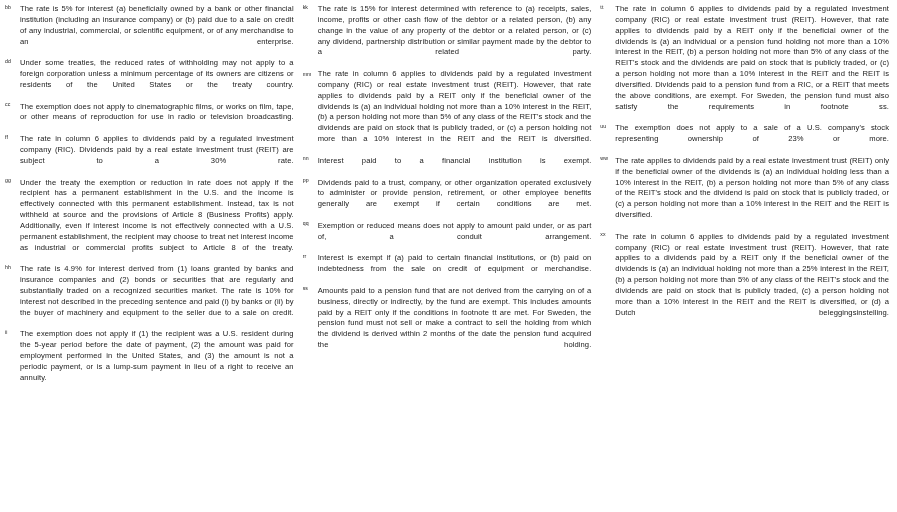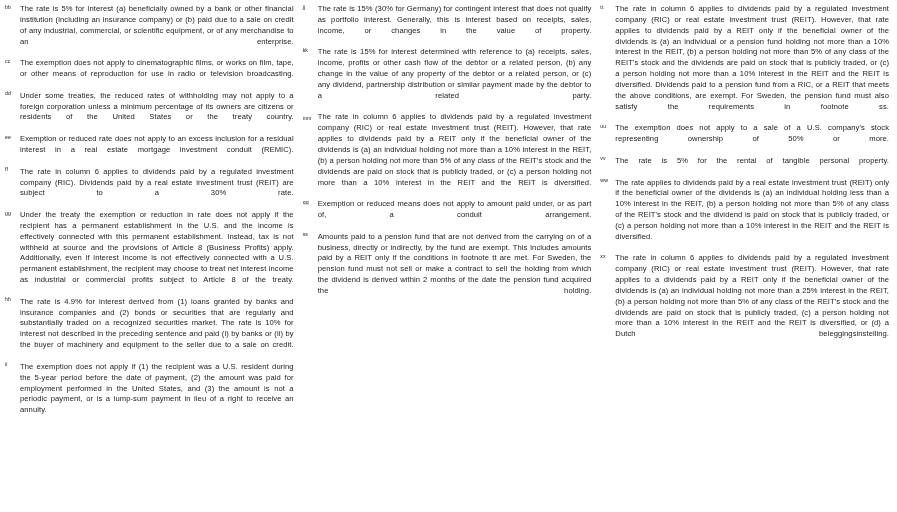--- a/index.html
+++ b/index.html
@@ -71,30 +71,26 @@
 <body>
 
 <div class="page">
 
   <div class="column">
     <div class="footnote">
       <span class="marker">bb</span>
       <span class="body">The rate is 5% for interest (a) beneficially owned by a bank or other financial institution (including an insurance company) or (b) paid due to a sale on credit of any industrial, commercial, or scientific equipment, or of any merchandise to an enterprise.</span>
     </div>
     <div class="footnote">
-      <span class="marker">cc</span>
-      <span class="body">The exemption does not apply to cinematographic films, or works on film, tape, or other means of reproduction for use in radio or television broadcasting.</span>
-    </div>
-    <div class="footnote">
       <span class="marker">dd</span>
       <span class="body">Under some treaties, the reduced rates of withholding may not apply to a foreign corporation unless a minimum percentage of its owners are citizens or residents of the United States or the treaty country.</span>
     </div>
     <div class="footnote">
-      <span class="marker">ee</span>
-      <span class="body">Exemption or reduced rate does not apply to an excess inclusion for a residual interest in a real estate mortgage investment conduit (REMIC).</span>
+      <span class="marker">cc</span>
+      <span class="body">The exemption does not apply to cinematographic films, or works on film, tape, or other means of reproduction for use in radio or television broadcasting.</span>
     </div>
     <div class="footnote">
       <span class="marker">ff</span>
       <span class="body">The rate in column 6 applies to dividends paid by a regulated investment company (RIC). Dividends paid by a real estate investment trust (REIT) are subject to a 30% rate.</span>
     </div>
     <div class="footnote">
       <span class="marker">gg</span>
       <span class="body">Under the treaty the exemption or reduction in rate does not apply if the recipient has a permanent establishment in the U.S. and the income is effectively connected with this permanent establishment. Instead, tax is not withheld at source and the provisions of Article 8 (Business Profits) apply. Additionally, even if interest income is not effectively connected with a U.S. permanent establishment, the recipient may choose to treat net interest income as industrial or commercial profits subject to Article 8 of the treaty.</span>
     </div>
     <div class="footnote">
@@ -102,53 +98,57 @@
       <span class="body">The rate is 4.9% for interest derived from (1) loans granted by banks and insurance companies and (2) bonds or securities that are regularly and substantially traded on a recognized securities market. The rate is 10% for interest not described in the preceding sentence and paid (i) by banks or (ii) by the buyer of machinery and equipment to the seller due to a sale on credit.</span>
     </div>
     <div class="footnote">
       <span class="marker">ii</span>
       <span class="body">The exemption does not apply if (1) the recipient was a U.S. resident during the 5-year period before the date of payment, (2) the amount was paid for employment performed in the United States, and (3) the amount is not a periodic payment, or is a lump-sum payment in lieu of a right to receive an annuity.</span>
     </div>
   </div>
 
   <div class="column">
     <div class="footnote">
-      <span class="marker">jj</span>
-      <span class="body">The rate is 15% (30% for Germany) for contingent interest that does not qualify as portfolio interest. Generally, this is interest based on receipts, sales, income, or changes in the value of property.</span>
-    </div>
-    <div class="footnote">
       <span class="marker">kk</span>
       <span class="body">The rate is 15% for interest determined with reference to (a) receipts, sales, income, profits or other cash flow of the debtor or a related person, (b) any change in the value of any property of the debtor or a related person, or (c) any dividend, partnership distribution or similar payment made by the debtor to a related party.</span>
     </div>
     <div class="footnote inline-marker">
       <span class="marker">mm</span>
       <span class="body">The rate in column 6 applies to dividends paid by a regulated investment company (RIC) or real estate investment trust (REIT). However, that rate applies to dividends paid by a REIT only if the beneficial owner of the dividends is (a) an individual holding not more than a 10% interest in the REIT, (b) a person holding not more than 5% of any class of the REIT's stock and the dividends are paid on stock that is publicly traded, or (c) a person holding not more than a 10% interest in the REIT and the REIT is diversified.</span>
     </div>
     <div class="footnote">
+      <span class="marker">nn</span>
+      <span class="body">Interest paid to a financial institution is exempt.</span>
+    </div>
+    <div class="footnote">
+      <span class="marker">pp</span>
+      <span class="body">Dividends paid to a trust, company, or other organization operated exclusively to administer or provide pension, retirement, or other employee benefits generally are exempt if certain conditions are met.</span>
+    </div>
+    <div class="footnote">
       <span class="marker">qq</span>
       <span class="body">Exemption or reduced means does not apply to amount paid under, or as part of, a conduit arrangement.</span>
+    </div>
+    <div class="footnote">
+      <span class="marker">rr</span>
+      <span class="body">Interest is exempt if (a) paid to certain financial institutions, or (b) paid on indebtedness from the sale on credit of equipment or merchandise.</span>
     </div>
     <div class="footnote">
       <span class="marker">ss</span>
       <span class="body">Amounts paid to a pension fund that are not derived from the carrying on of a business, directly or indirectly, by the fund are exempt. This includes amounts paid by a REIT only if the conditions in footnote tt are met. For Sweden, the pension fund must not sell or make a contract to sell the holding from which the dividend is derived within 2 months of the date the pension fund acquired the holding.</span>
     </div>
   </div>
 
   <div class="column">
     <div class="footnote">
       <span class="marker">tt</span>
       <span class="body">The rate in column 6 applies to dividends paid by a regulated investment company (RIC) or real estate investment trust (REIT). However, that rate applies to dividends paid by a REIT only if the beneficial owner of the dividends is (a) an individual or a pension fund holding not more than a 10% interest in the REIT, (b) a person holding not more than 5% of any class of the REIT's stock and the dividends are paid on stock that is publicly traded, or (c) a person holding not more than a 10% interest in the REIT and the REIT is diversified. Dividends paid to a pension fund from a RIC, or a REIT that meets the above conditions, are exempt. For Sweden, the pension fund must also satisfy the requirements in footnote ss.</span>
     </div>
     <div class="footnote">
       <span class="marker">uu</span>
-      <span class="body">The exemption does not apply to a sale of a U.S. company's stock representing ownership of 50% or more.</span>
-    </div>
-    <div class="footnote">
-      <span class="marker">vv</span>
-      <span class="body">The rate is 5% for the rental of tangible personal property.</span>
+      <span class="body">The exemption does not apply to a sale of a U.S. company's stock representing ownership of 23% or more.</span>
     </div>
     <div class="footnote">
       <span class="marker">ww</span>
       <span class="body">The rate applies to dividends paid by a real estate investment trust (REIT) only if the beneficial owner of the dividends is (a) an individual holding less than a 10% interest in the REIT, (b) a person holding not more than 5% of any class of the REIT's stock and the dividend is paid on stock that is publicly traded, or (c) a person holding not more than a 10% interest in the REIT and the REIT is diversified.</span>
     </div>
     <div class="footnote">
       <span class="marker">xx</span>
       <span class="body">The rate in column 6 applies to dividends paid by a regulated investment company (RIC) or real estate investment trust (REIT). However, that rate applies to a dividends paid by a REIT only if the beneficial owner of the dividends is (a) an individual holding not more than a 25% interest in the REIT, (b) a person holding not more than 5% of any class of the REIT's stock and the dividends are paid on stock that is publicly traded, (c) a person holding not more than a 10% interest in the REIT and the REIT is diversified, or (d) a Dutch beleggingsinstelling.</span>
     </div>
   </div>

